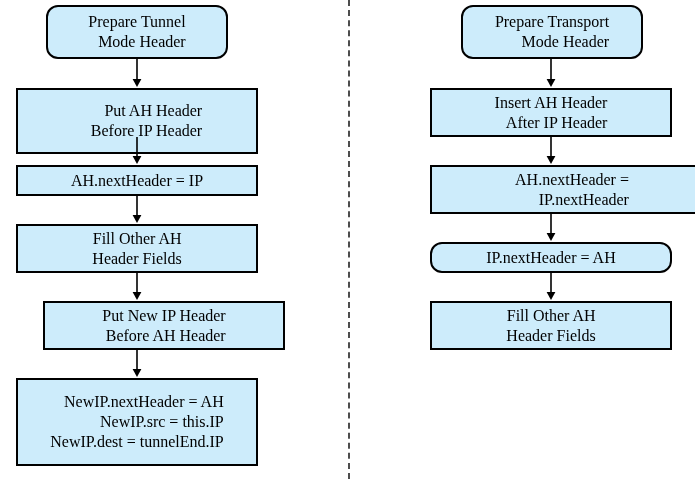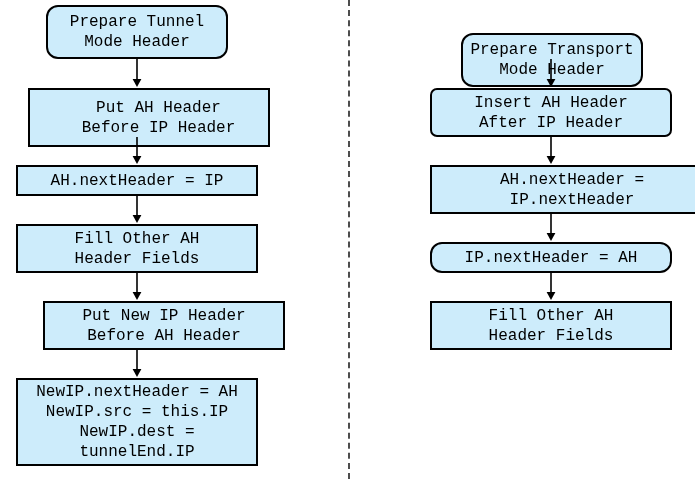--- a/index.html
+++ b/index.html
@@ -19,25 +19,25 @@
     overflow: hidden;
   }
   .node {
     position: absolute;
     box-sizing: border-box;
     background: #cdecfb;
     border: 2px solid #000000;
     display: flex;
     align-items: center;
     justify-content: center;
-    text-align: center;
+    text-align: right;
     color: #000000;
     font-size: 16px;
     line-height: 20px;
-    font-family: Liberation Mono, monospace;
+    font-family: Liberation Serif, serif;
     letter-spacing: 0px;
     white-space: pre-line;
     padding: 0 4px;
   }
   .node.rounded {
     border-radius: 12px;
   }
   .node .label {
     display: block;
     white-space: pre-line;
@@ -67,21 +67,21 @@
 Mode Header</span>
   </div>
 
   <div class="connector" style="left:130px; top:59px; width:14px; height:29px;">
     <svg width="14" height="29" viewBox="0 0 14 29">
       <line x1="7" y1="0" x2="7" y2="22" stroke="#000" stroke-width="1.6"></line>
       <polygon points="2.6,20 11.4,20 7,28" fill="#000"></polygon>
     </svg>
   </div>
 
-  <div class="node" style="left:28px; top:88px; width:242px; height:59px;padding-left:23px;">
+  <div class="node" style="left:16px; top:88px; width:242px; height:66px;padding-left:23px;">
     <span class="label">Put AH Header
 Before IP Header</span>
   </div>
 
   <div class="connector" style="left:130px; top:137px; width:14px; height:28px;">
     <svg width="14" height="28" viewBox="0 0 14 28">
       <line x1="7" y1="0" x2="7" y2="21" stroke="#000" stroke-width="1.6"></line>
       <polygon points="2.6,19 11.4,19 7,27" fill="#000"></polygon>
     </svg>
   </div>
@@ -122,33 +122,33 @@
   </div>
 
   <div class="node" style="left:16px; top:378px; width:242px; height:88px;">
     <span class="label">NewIP.nextHeader = AH
 NewIP.src = this.IP
 NewIP.dest = tunnelEnd.IP</span>
   </div>
 
   <div class="divider" style="left:348px;"></div>
 
-  <div class="node rounded" style="left:461px; top:5px; width:182px; height:54px;margin-top:28px;">
+  <div class="node rounded" style="left:461px; top:5px; width:182px; height:54px;">
     <span class="label">Prepare Transport
 Mode Header</span>
   </div>
 
   <div class="connector" style="left:544px; top:59px; width:14px; height:29px;">
     <svg width="14" height="29" viewBox="0 0 14 29">
       <line x1="7" y1="0" x2="7" y2="22" stroke="#000" stroke-width="1.6"></line>
       <polygon points="2.6,20 11.4,20 7,28" fill="#000"></polygon>
     </svg>
   </div>
 
-  <div class="node" style="left:430px; top:88px; width:242px; height:49px;border-radius:7px;">
+  <div class="node" style="left:430px; top:88px; width:242px; height:49px;">
     <span class="label">Insert AH Header
 After IP Header</span>
   </div>
 
   <div class="connector" style="left:544px; top:137px; width:14px; height:28px;">
     <svg width="14" height="28" viewBox="0 0 14 28">
       <line x1="7" y1="0" x2="7" y2="21" stroke="#000" stroke-width="1.6"></line>
       <polygon points="2.6,19 11.4,19 7,27" fill="#000"></polygon>
     </svg>
   </div>

